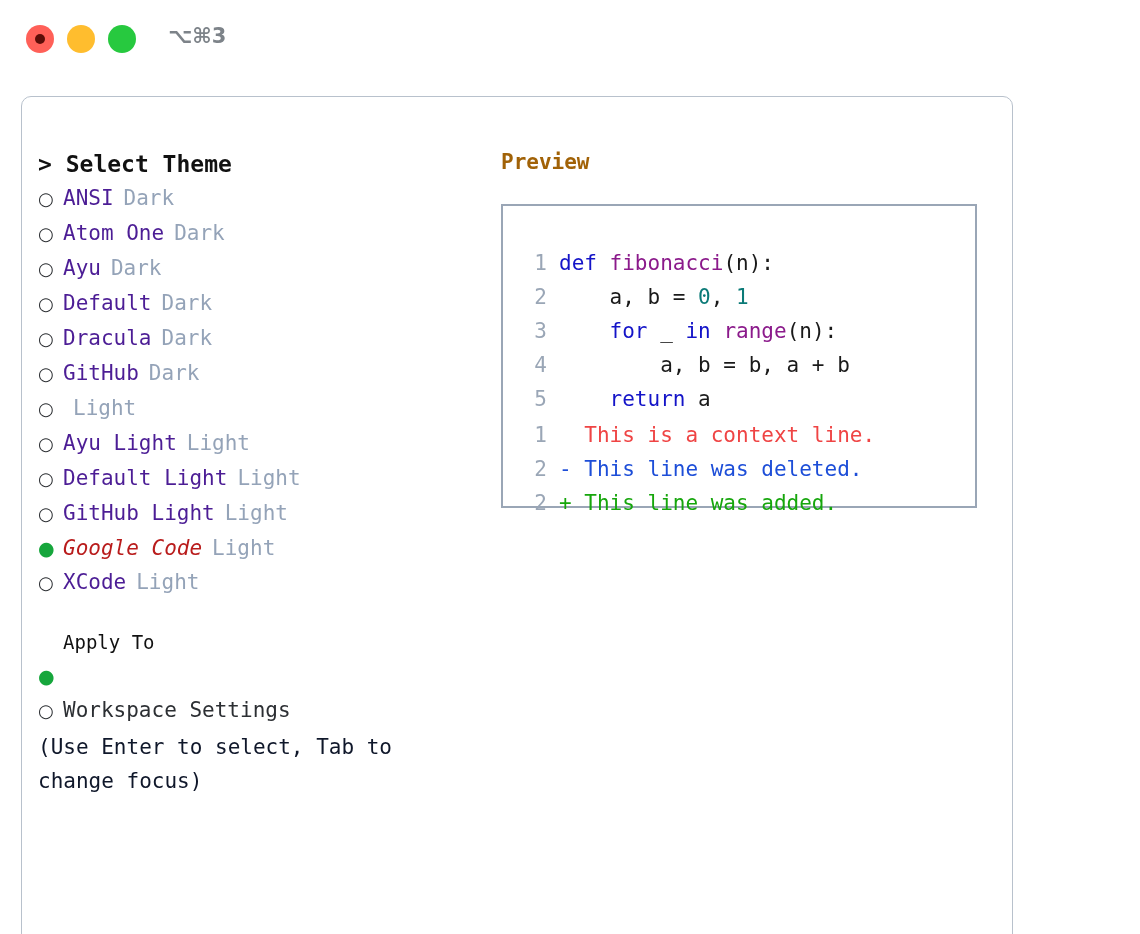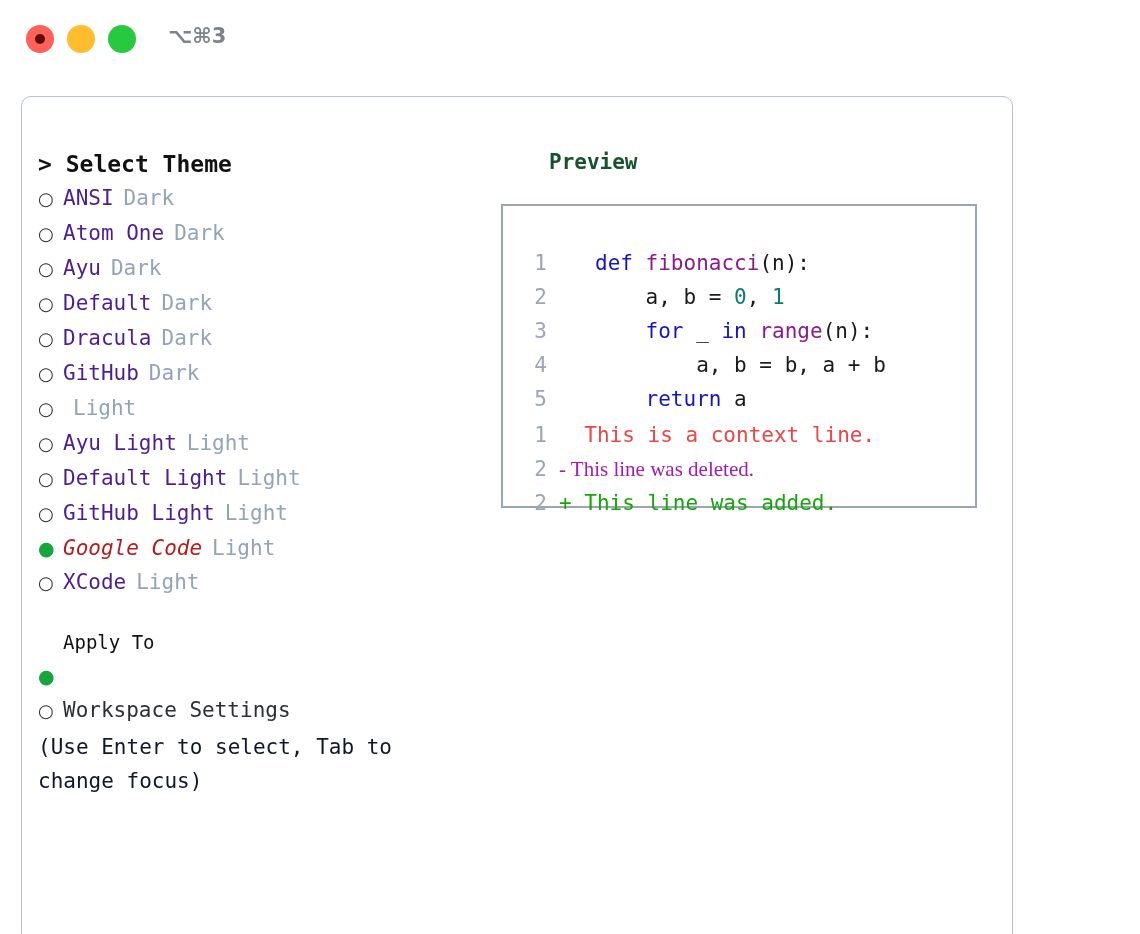--- a/index.html
+++ b/index.html
@@ -168,24 +168,23 @@
   
   #preview-section {
     position: absolute;
     left: 479px;
     top: 50px;
     width: 490px;
   }
   #preview-title {
     font-size: 21px;
     font-weight: bold;
-    color: #14532d;
+    color: #a16207;
     line-height: 30px;
     white-space: pre;
-    margin-left: 48px;
   }
   #preview-box {
     position: absolute;
     left: 0px;
     top: 57px;
     width: 476px;
     height: 304px;
     border: 2px solid #9aa6b6;
     box-sizing: border-box;
     background: #ffffff;
@@ -201,42 +200,42 @@
     font-size: 21px;
     line-height: 34px;
     white-space: pre;
   }
   .lineno {
     flex: 0 0 26px;
     text-align: right;
     color: #9aa6b6;
     margin-right: 12px;
   }
-  .code-text { white-space: pre; margin-left: 36px; }
+  .code-text { white-space: pre; }
 
   
   .tok-kw   { color: #1414c8; }
   .tok-fn   { color: #8b1a8b; }
   .tok-num  { color: #0b7a77; }
   .tok-pl   { color: #1a1a1a; }
 
   .diff-area {
     position: absolute;
     left: 18px;
     top: 212px;
     right: 8px;
   }
   .diff-line {
     display: flex;
     font-size: 21px;
     line-height: 34px;
     white-space: pre;
   }
   .diff-ctx { color: #ef4444; }
-  .diff-del { color: #a21caf; font-family: Liberation Serif, serif; }
+  .diff-del { color: #1d4ed8; }
   .diff-add { color: #16a60c; }
 </style>
 </head>
 <body>
 
 <div id="app-window">
 
   <div id="titlebar">
     <div class="traffic-lights">
       <span class="tl tl-close"></span>

